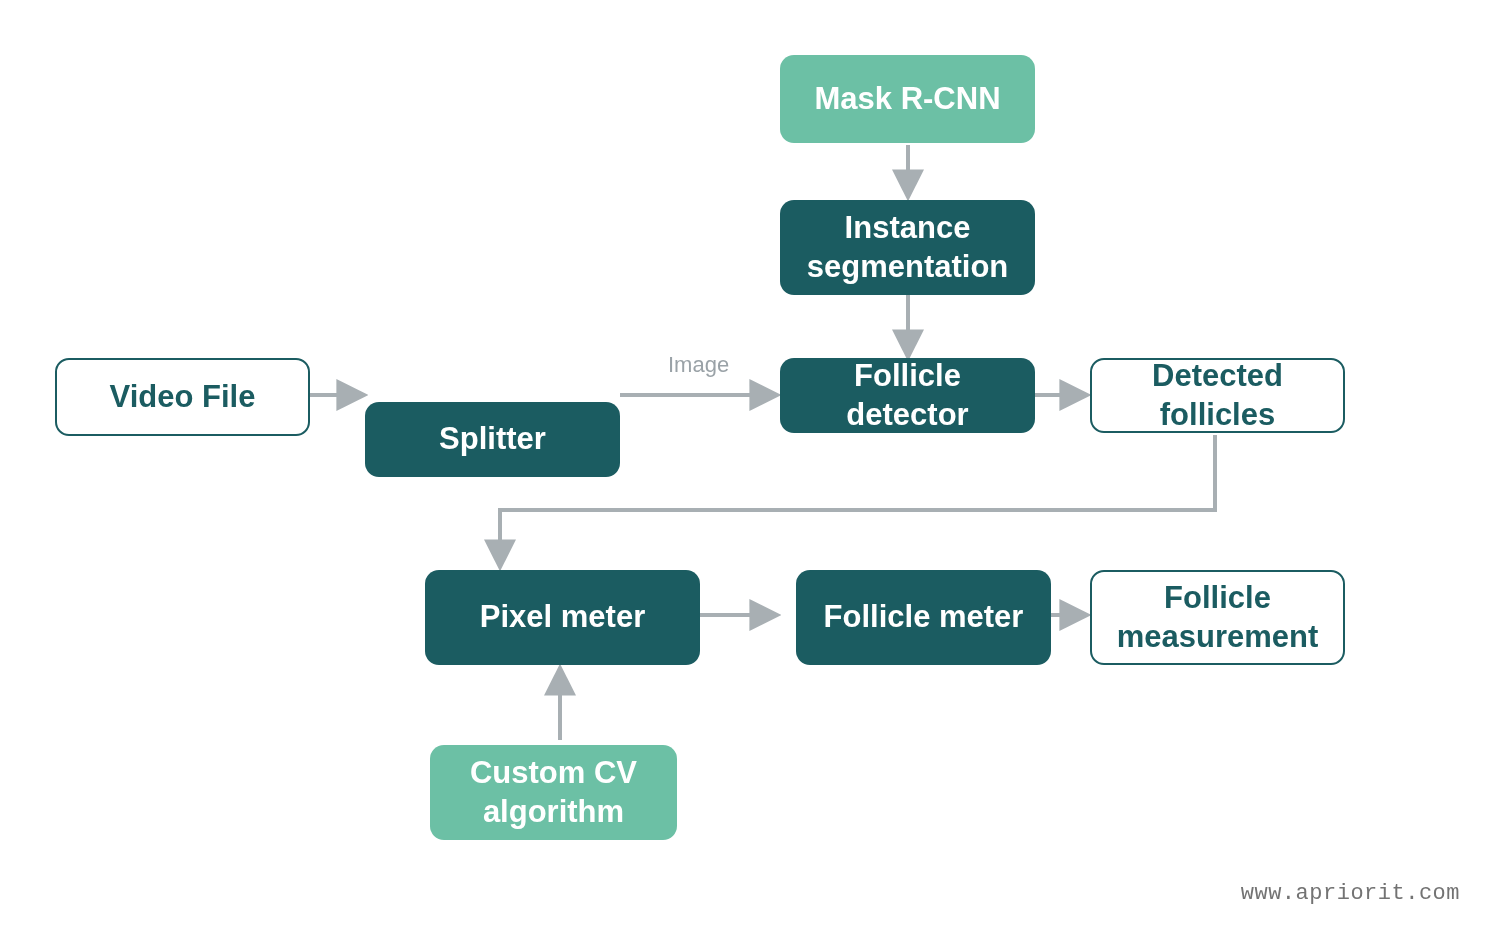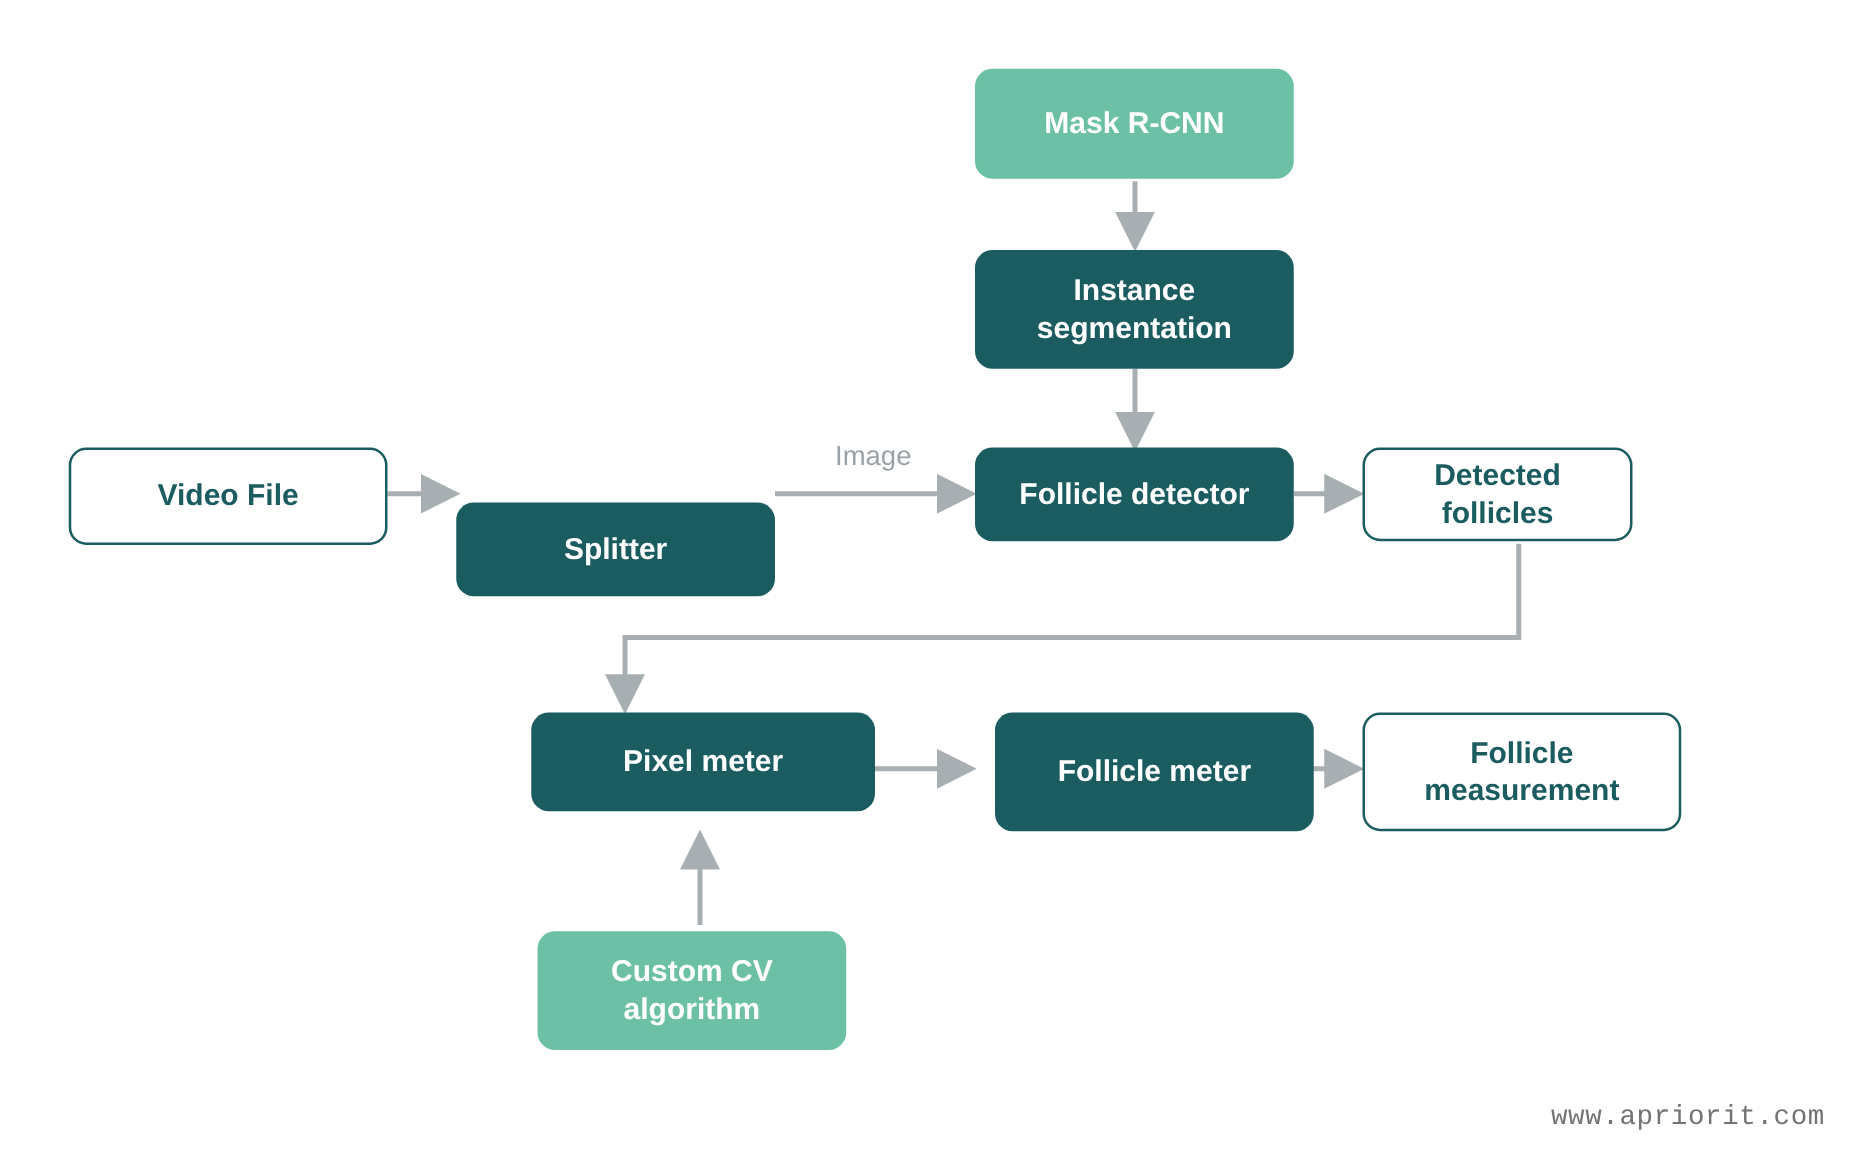--- a/index.html
+++ b/index.html
@@ -11,21 +11,21 @@
     font-family: "Segoe UI", "Helvetica Neue", Arial, sans-serif;
     position: relative;
   }
   .node {
     position: absolute;
     border-radius: 14px;
     display: flex;
     align-items: center;
     justify-content: center;
     text-align: center;
-    font-size: 24px;
+    font-size: 31px;
     font-weight: 600;
     line-height: 1.25;
     box-sizing: border-box;
     padding: 6px 14px;
   }
   .dark {
     background: #1b5c61;
     color: #ffffff;
   }
   .light {
@@ -96,23 +96,23 @@
 <div class="node dark" style="left:780px; top:200px; width:255px; height:95px;">Instance<br>segmentation</div>
 
 <div class="node outline" style="left:55px; top:358px; width:255px; height:78px;">Video File</div>
 
 <div class="node dark" style="left:365px; top:358px; width:255px; height:75px;margin-top:44px;">Splitter</div>
 
 <span class="edge-label" style="left:668px; top:352px;">Image</span>
 
 <div class="node dark" style="left:780px; top:358px; width:255px; height:75px;">Follicle detector</div>
 
-<div class="node outline" style="left:1090px; top:358px; width:216px; height:75px;">Detected follicles</div>
+<div class="node outline" style="left:1090px; top:358px; width:255px; height:75px;">Detected follicles</div>
 
-<div class="node dark" style="left:425px; top:570px; width:275px; height:79px;">Pixel meter</div>
+<div class="node dark" style="left:425px; top:570px; width:275px; height:95px;">Pixel meter</div>
 
 <div class="node dark" style="left:780px; top:570px; width:255px; height:95px;margin-left:16px;">Follicle meter</div>
 
 <div class="node outline" style="left:1090px; top:570px; width:255px; height:95px;">Follicle<br>measurement</div>
 
 <div class="node light" style="left:430px; top:745px; width:247px; height:95px;">Custom CV<br>algorithm</div>
 
 <div class="footer">www.apriorit.com</div>
 
 </body></html>

